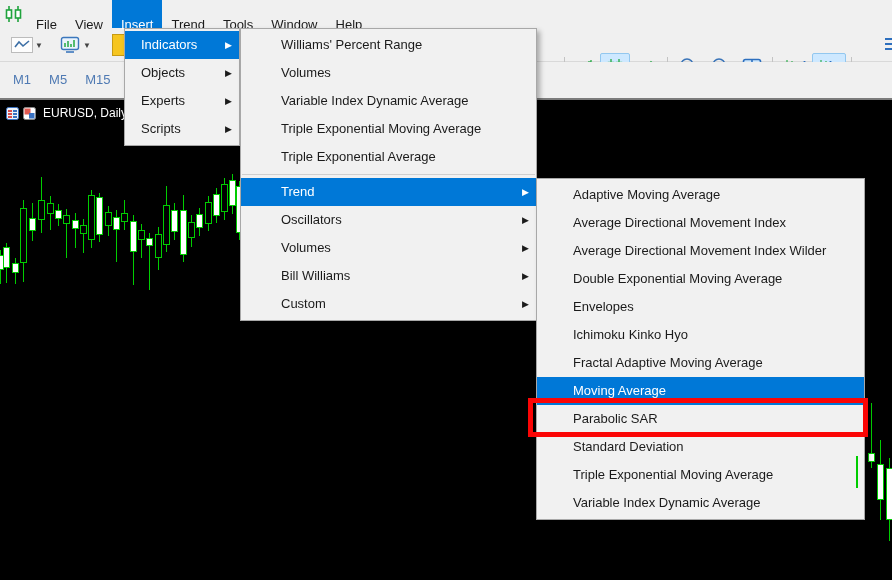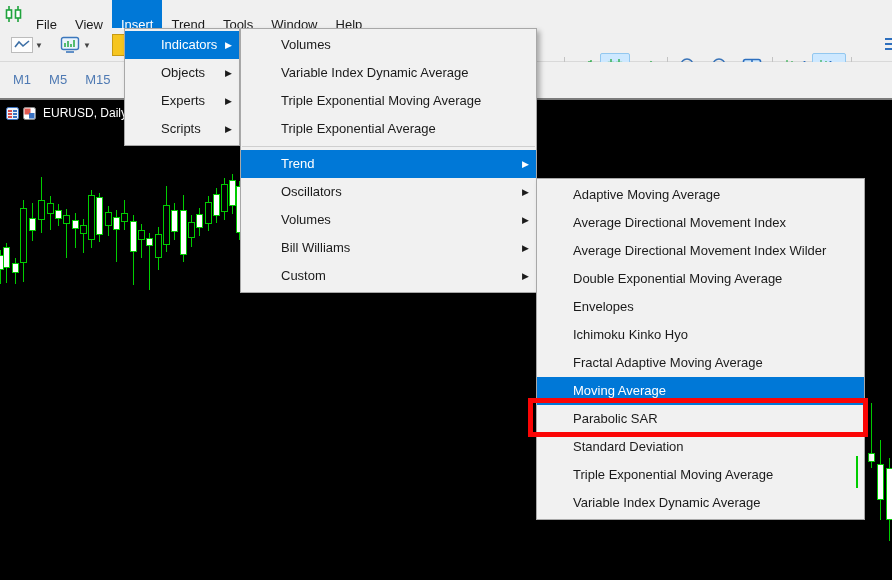--- a/index.html
+++ b/index.html
@@ -34,21 +34,21 @@
   .wick { position:absolute; width:1px; }
   .body { position:absolute; width:7px; border:1px solid; }
 
   
   .menu-panel { position:absolute; background:#f1f1f1; border:1px solid #a8a8a8; box-shadow:3px 3px 5px rgba(0,0,0,.3); padding:2px 0; }
   .menu-item { height:28px; line-height:28px; position:relative; white-space:nowrap; cursor:default; }
   .menu-item.active { background:#0078d7; color:#fff; }
   .menu-item .sub-arrow { position:absolute; right:7px; top:0; font-size:9px; }
   .menu-sep { height:1px; background:#cfcfcf; margin:3px 1px; }
   #menu-insert { left:124px; top:28px; width:116px; z-index:20; }
-  #menu-insert .menu-item { padding-left:36px; }
+  #menu-insert .menu-item { padding-left:16px; }
   #menu-indicators { left:240px; top:28px; width:297px; z-index:21; }
   #menu-indicators .menu-item { padding-left:40px; }
   #menu-trend { left:536px; top:178px; width:329px; z-index:22; }
   #menu-trend .menu-item { padding-left:36px; }
 
   #red-annotation { position:absolute; left:528px; top:398px; width:340px; height:39px; border:5px solid #fb0505; z-index:40; pointer-events:none; }
   #glitch-wick { position:absolute; left:856px; top:456px; width:2px; height:32px; background:#00cd00; z-index:30; }
 </style>
 </head>
 <body>
@@ -276,20 +276,21 @@
     </div>
 </div>
 
 <div id="menu-insert" class="menu-panel">
     <div class="menu-item active">Indicators<span class="sub-arrow">▶</span></div>
     <div class="menu-item">Objects<span class="sub-arrow">▶</span></div>
     <div class="menu-item">Experts<span class="sub-arrow">▶</span></div>
     <div class="menu-item">Scripts<span class="sub-arrow">▶</span></div>
   </div>
 <div id="menu-indicators" class="menu-panel">
+    <div class="menu-item">Williams' Percent Range</div>
     <div class="menu-item">Volumes</div>
     <div class="menu-item">Variable Index Dynamic Average</div>
     <div class="menu-item">Triple Exponential Moving Average</div>
     <div class="menu-item">Triple Exponential Average</div>
     <div class="menu-sep"></div>
     <div class="menu-item active">Trend<span class="sub-arrow">▶</span></div>
     <div class="menu-item">Oscillators<span class="sub-arrow">▶</span></div>
     <div class="menu-item">Volumes<span class="sub-arrow">▶</span></div>
     <div class="menu-item">Bill Williams<span class="sub-arrow">▶</span></div>
     <div class="menu-item">Custom<span class="sub-arrow">▶</span></div>

